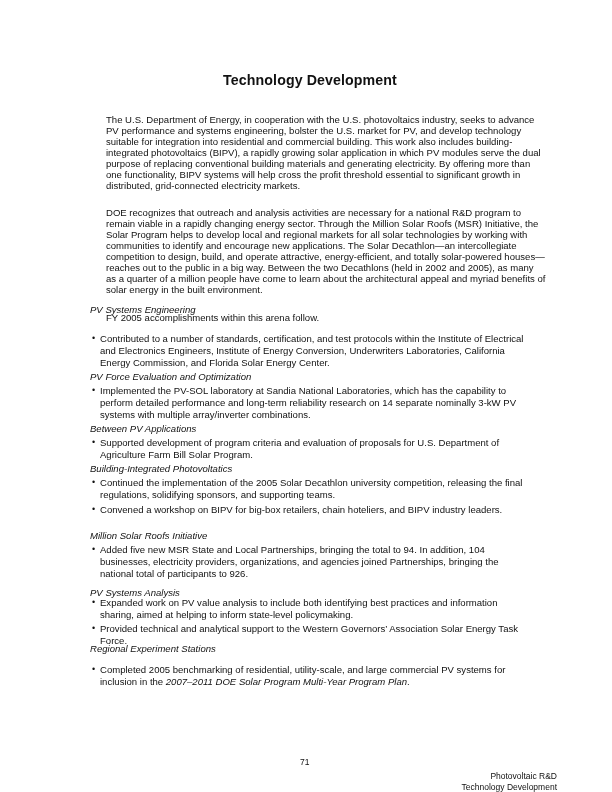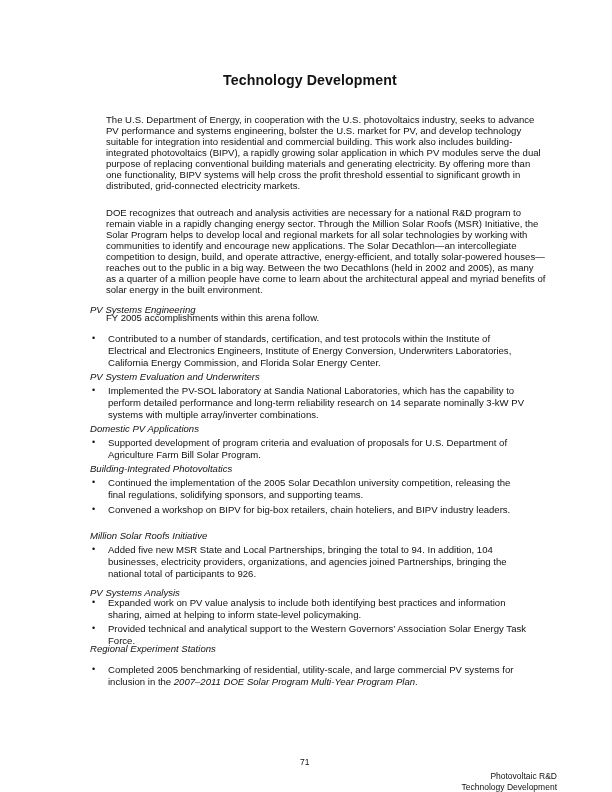--- a/index.html
+++ b/index.html
@@ -16,48 +16,48 @@
     position: absolute; left: 0; width: 440px;
     font-size: 9.55px; line-height: 11px; margin: 16px;
   }
   .sec-head {
     position: absolute; left: 0; font-style: italic; font-size: 9.55px; line-height: 11.75px;
   }
   .bullet {
     position: absolute; left: 0; width: 440px; font-size: 9.55px; line-height: 11.75px;
   }
   .bullet .dot { position: absolute; left: 2px; top: 0; font-size: 9px; }
-  .bullet .btext { display: block; margin-left: 18px; }
+  .bullet .btext { display: block; margin-left: 10px; }
   .footer-num { position: absolute; left: 300px; top: 757px; font-size: 8.5px; }
   .footer-right { position: absolute; right: 55px; top: 771px; font-size: 8.5px; line-height: 10.5px; text-align: right; }
   em { font-style: italic; }
 </style>
 </head>
 <body>
 
 <div class="page">
   <div class="title">Technology Development</div>
 
   <p class="para" style="top:98px">The U.S. Department of Energy, in cooperation with the U.S. photovoltaics industry, seeks to advance PV performance and systems engineering, bolster the U.S. market for PV, and develop technology suitable for integration into residential and commercial building. This work also includes building-integrated photovoltaics (BIPV), a rapidly growing solar application in which PV modules serve the dual purpose of replacing conventional building materials and generating electricity. By offering more than one functionality, BIPV systems will help cross the profit threshold essential to significant growth in distributed, grid-connected electricity markets.</p>
   <p class="para" style="top:191px">DOE recognizes that outreach and analysis activities are necessary for a national R&amp;D program to remain viable in a rapidly changing energy sector. Through the Million Solar Roofs (MSR) Initiative, the Solar Program helps to develop local and regional markets for all solar technologies by working with communities to identify and encourage new applications. The Solar Decathlon—an intercollegiate competition to design, build, and operate attractive, energy-efficient, and totally solar-powered houses—reaches out to the public in a big way. Between the two Decathlons (held in 2002 and 2005), as many as a quarter of a million people have come to learn about the architectural appeal and myriad benefits of solar energy in the built environment.</p>
   <p class="para" style="top:296px">FY 2005 accomplishments within this arena follow.</p>
 
   <div class="sec-head" style="top:304px">PV Systems Engineering</div>
   <div class="bullet" style="top:333px">
     <span class="dot">•</span>
     <span class="btext">Contributed to a number of standards, certification, and test protocols within the Institute of Electrical and Electronics Engineers, Institute of Energy Conversion, Underwriters Laboratories, California Energy Commission, and Florida Solar Energy Center.</span>
   </div>
 
-  <div class="sec-head" style="top:371px">PV System Evaluation and Underwriters</div>
+  <div class="sec-head" style="top:371px">PV Force Evaluation and Optimization</div>
   <div class="bullet" style="top:385px">
     <span class="dot">•</span>
     <span class="btext">Implemented the PV-SOL laboratory at Sandia National Laboratories, which has the capability to perform detailed performance and long-term reliability research on 14 separate nominally 3-kW PV systems with multiple array/inverter combinations.</span>
   </div>
 
-  <div class="sec-head" style="top:423px">Domestic PV Applications</div>
+  <div class="sec-head" style="top:423px">Between PV Applications</div>
   <div class="bullet" style="top:437px">
     <span class="dot">•</span>
     <span class="btext">Supported development of program criteria and evaluation of proposals for U.S. Department of Agriculture Farm Bill Solar Program.</span>
   </div>
 
   <div class="sec-head" style="top:463px">Building-Integrated Photovoltatics</div>
   <div class="bullet" style="top:477px">
     <span class="dot">•</span>
     <span class="btext">Continued the implementation of the 2005 Solar Decathlon university competition, releasing the final regulations, solidifying sponsors, and supporting teams.</span>
   </div>

